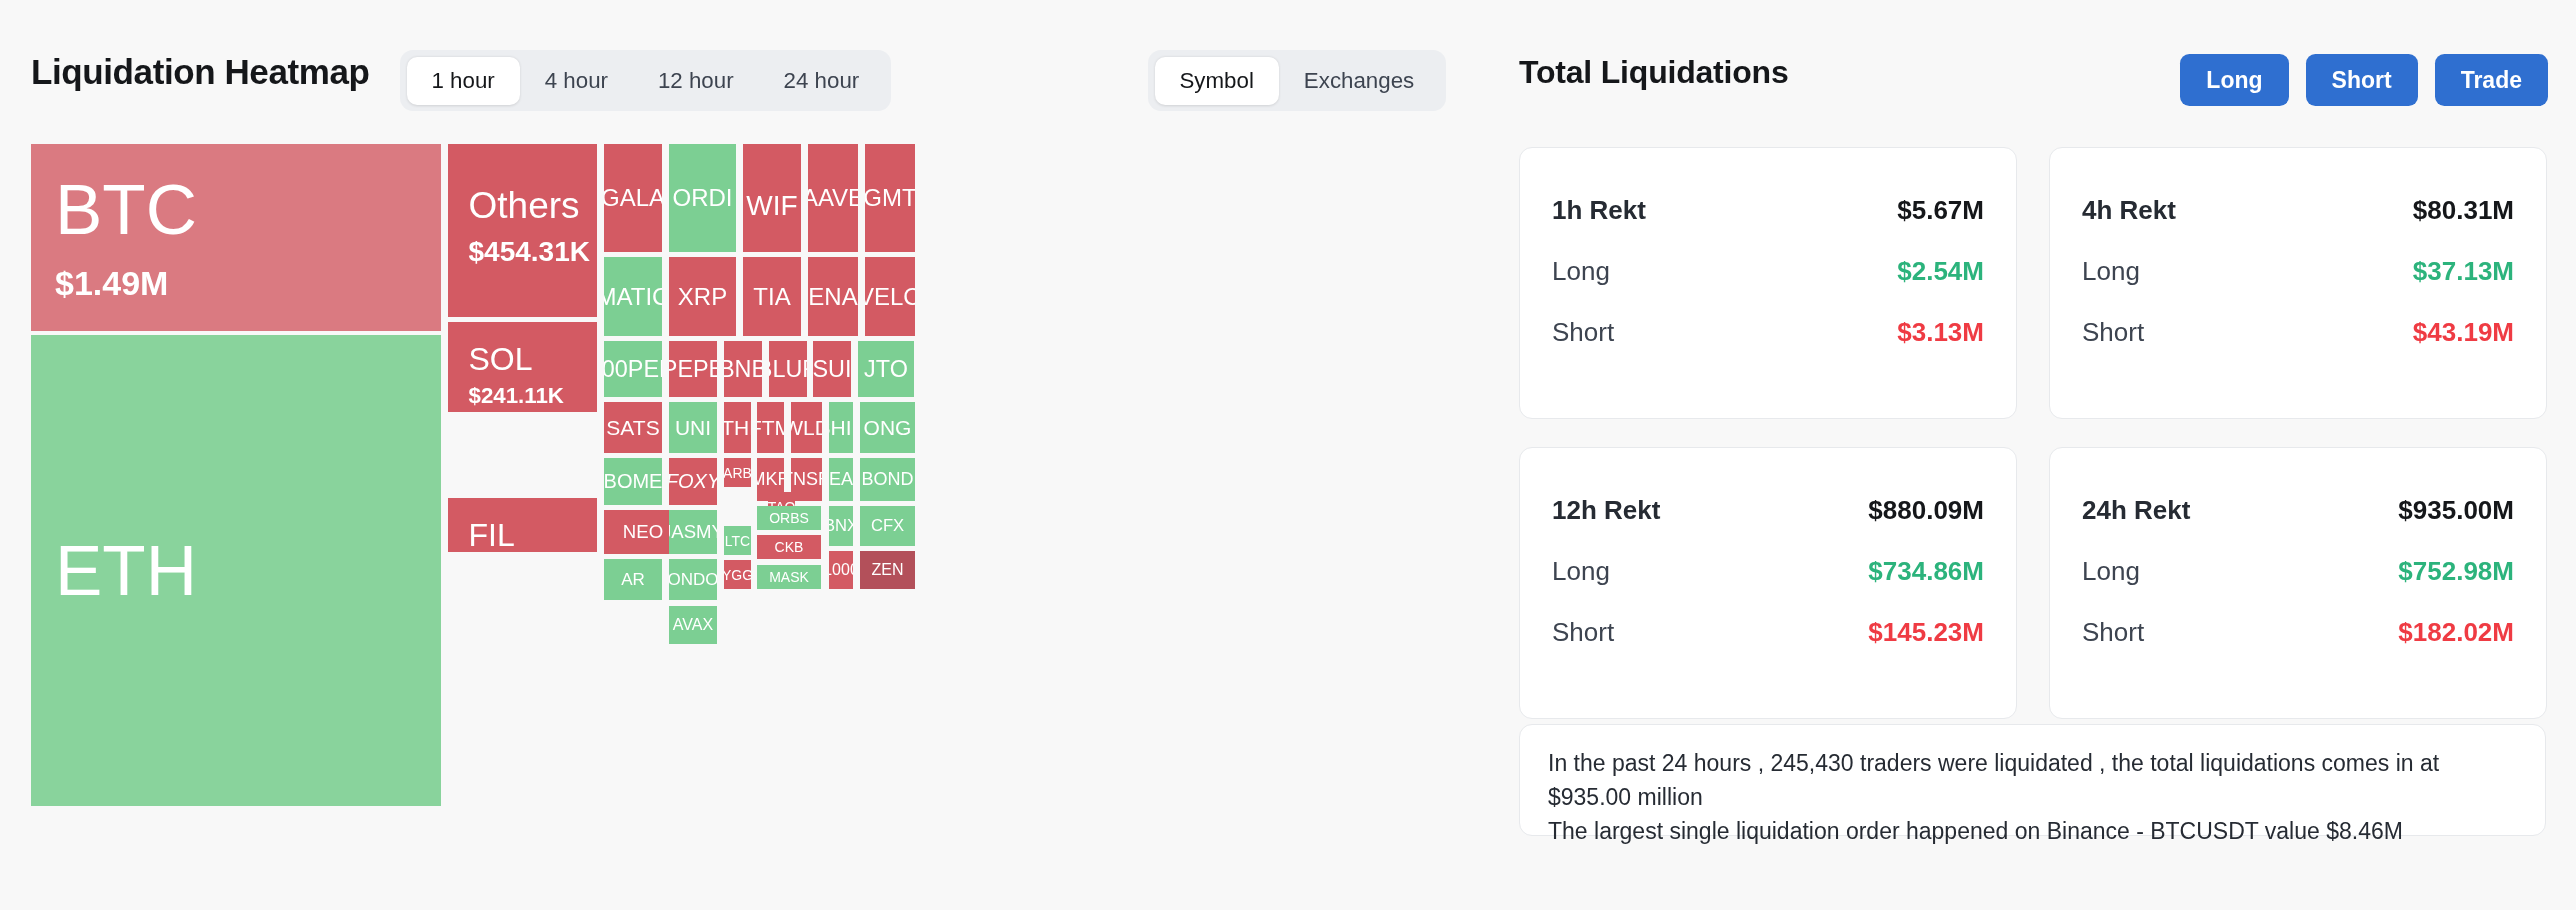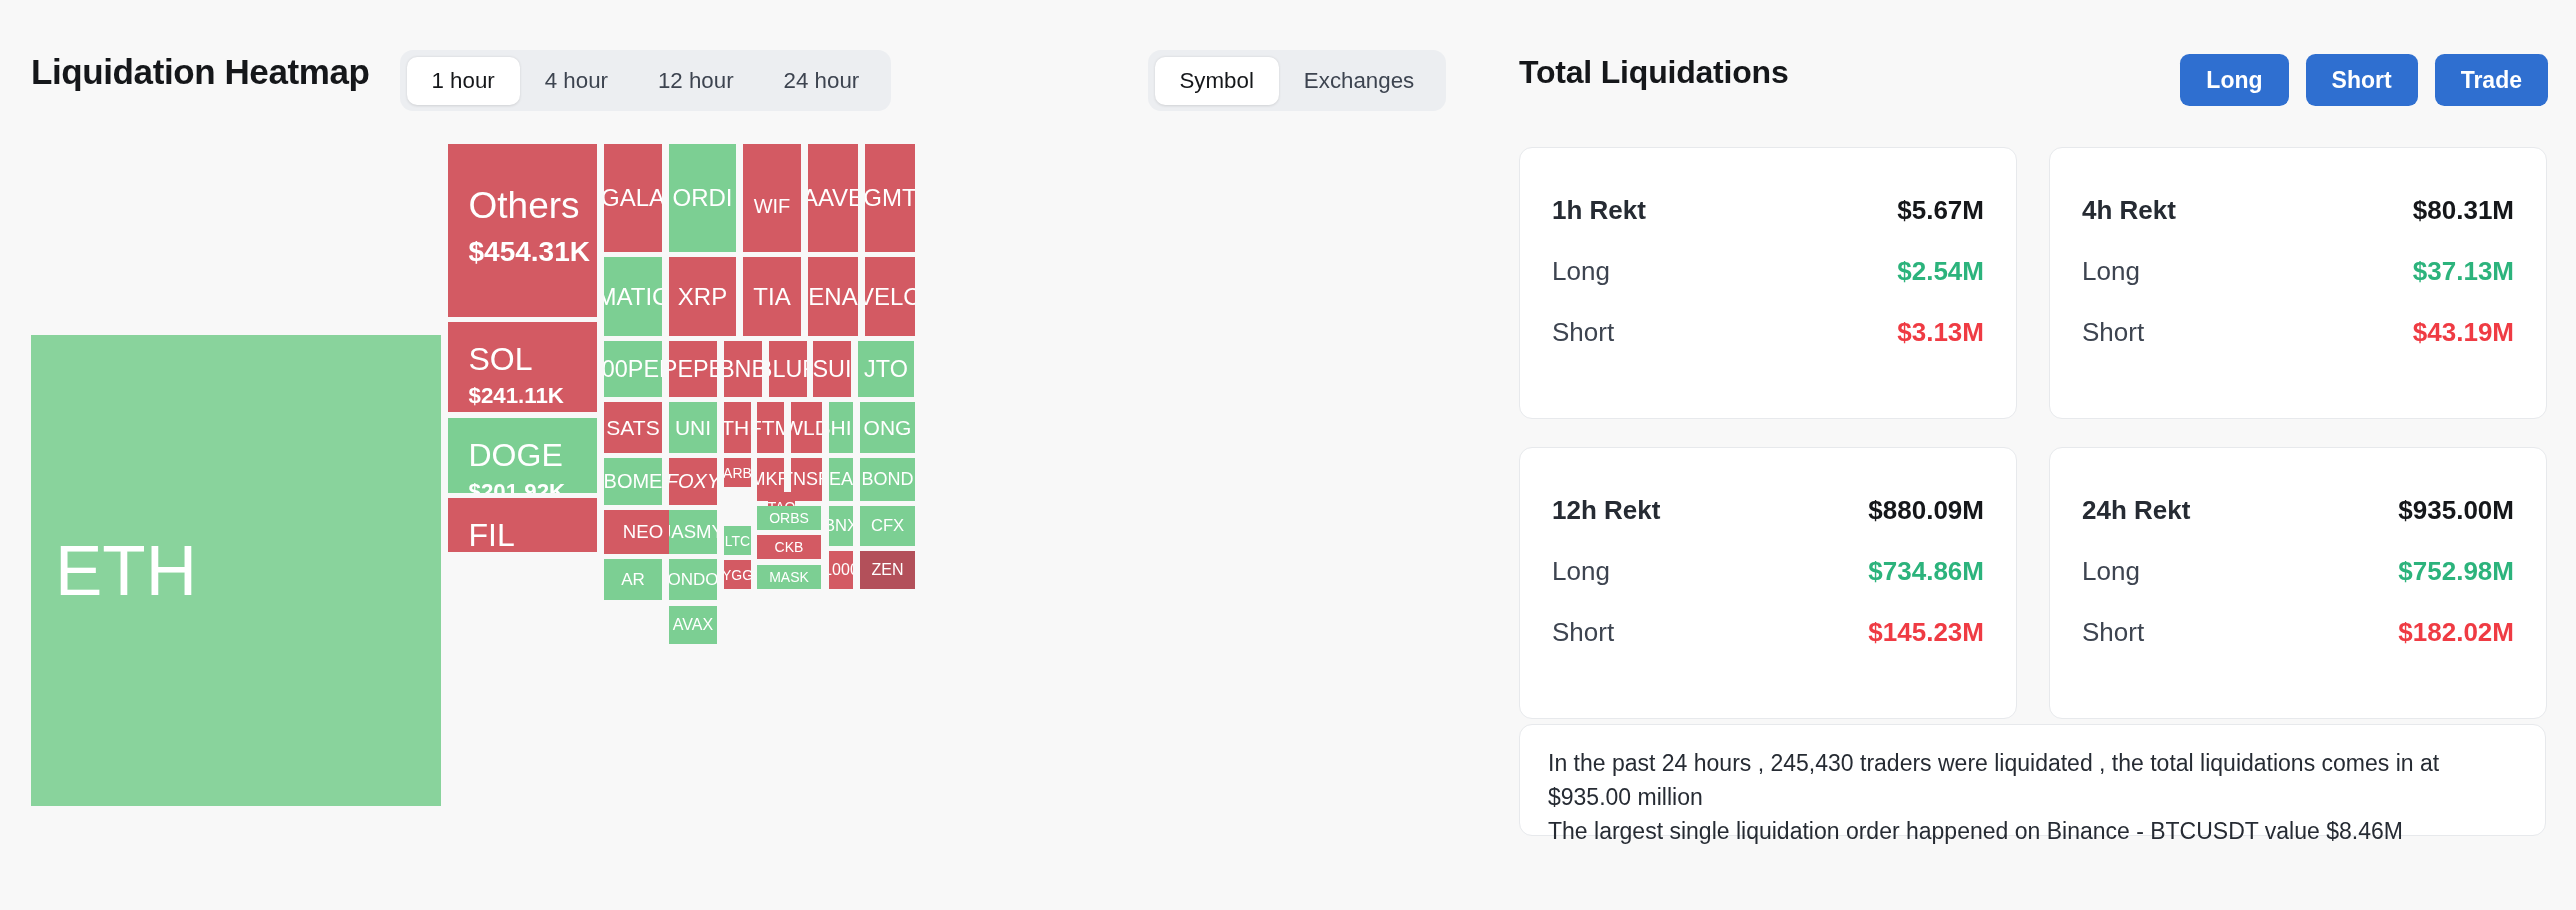--- a/index.html
+++ b/index.html
@@ -173,35 +173,35 @@
   <div class="total-liq-title">Total Liquidations</div>
 
   <div class="action-btns" id="action-btns">
       <button class="action-btn" style="background: rgb(47, 111, 208);">Long</button>
       <button class="action-btn" style="background: rgb(47, 111, 208);">Short</button>
       <button class="action-btn" style="background: rgb(47, 111, 208);">Trade</button>
     </div>
 </div>
 
 <div class="treemap" id="treemap">
+    <div class="tile big" style="left: 0px; top: 0px; width: 410px; height: 187px; background: rgb(218, 122, 129); display: flex; flex-direction: column; justify-content: center; padding-left: 24px;">
+      <div class="sym" style="font-size: 71px; line-height: 74px;">BTC</div>
+      <div class="val" style="font-size: 34px; margin-top: 17px;">$1.49M</div>
+    </div>
     <div class="tile big" style="left: 0px; top: 191px; width: 410px; height: 471px; background: rgb(137, 211, 156); display: flex; flex-direction: column; justify-content: center; padding-left: 24px;">
       <div class="sym" style="font-size: 71px; line-height: 74px;">ETH</div>
     </div>
     <div class="tile big" style="left: 417px; top: 0px; width: 149px; height: 173px; background: rgb(211, 90, 99); display: flex; flex-direction: column; justify-content: flex-start; padding-left: 20.5px; padding-top: 42px;">
       <div class="sym" style="font-size: 37px; line-height: 39px;">Others</div>
       <div class="val" style="font-size: 28px; margin-top: 11.2px;">$454.31K</div>
     </div>
     <div class="tile big" style="left: 417px; top: 178px; width: 149px; height: 90px; background: rgb(211, 90, 99); display: flex; flex-direction: column; justify-content: flex-start; padding-left: 20.5px; padding-top: 20.5px;">
       <div class="sym" style="font-size: 32px; line-height: 33px;">SOL</div>
       <div class="val" style="font-size: 22.3px; margin-top: 7.4px;">$241.11K</div>
     </div>
-    <div class="tile big" style="left: 417px; top: 274px; width: 149px; height: 75px; background: rgb(124, 207, 147); display: flex; flex-direction: column; justify-content: flex-start; padding-left: 20.5px; padding-top: 20.5px;">
-      <div class="sym" style="font-size: 32px; line-height: 33px;">DOGE</div>
-      <div class="val" style="font-size: 22.3px; margin-top: 7.4px;">$201.92K</div>
-    </div>
     <div class="tile big" style="left: 417px; top: 354px; width: 149px; height: 54px; background: rgb(211, 90, 99); display: flex; flex-direction: column; justify-content: flex-start; padding-left: 20.5px; padding-top: 20.5px;">
       <div class="sym" style="font-size: 32px; line-height: 33px;">FIL</div>
     </div>
     <div class="tile small" style="left: 573px; top: 0px; width: 58px; height: 108px; background: rgb(211, 90, 99);">
       <span class="sym" style="font-size: 24px;">GALA</span>
     </div>
     <div class="tile small" style="left: 573px; top: 113px; width: 58px; height: 79px; background: rgb(124, 207, 147);">
       <span class="sym" style="font-size: 24px;">MATIC</span>
     </div>
     <div class="tile small" style="left: 573px; top: 197px; width: 58px; height: 56px; background: rgb(124, 207, 147);">
@@ -237,21 +237,21 @@
     <div class="tile small" style="left: 638px; top: 366px; width: 48px; height: 44px; background: rgb(124, 207, 147);">
       <span class="sym" style="font-size: 18.6px;">JASMY</span>
     </div>
     <div class="tile small" style="left: 638px; top: 415px; width: 48px; height: 41px; background: rgb(124, 207, 147);">
       <span class="sym" style="font-size: 17px;">ONDO</span>
     </div>
     <div class="tile small" style="left: 638px; top: 462px; width: 48px; height: 38px; background: rgb(124, 207, 147);">
       <span class="sym" style="font-size: 16px;">AVAX</span>
     </div>
     <div class="tile small" style="left: 712px; top: 0px; width: 58px; height: 108px; background: rgb(211, 90, 99);">
-      <span class="sym" style="font-size: 20px; margin-top: 16px;">WIF</span>
+      <span class="sym" style="font-size: 28px; margin-top: 16px;">WIF</span>
     </div>
     <div class="tile small" style="left: 712px; top: 113px; width: 58px; height: 79px; background: rgb(211, 90, 99);">
       <span class="sym" style="font-size: 24px;">TIA</span>
     </div>
     <div class="tile small" style="left: 693px; top: 197px; width: 38px; height: 56px; background: rgb(211, 90, 99);">
       <span class="sym" style="font-size: 23.4px;">BNB</span>
     </div>
     <div class="tile small" style="left: 693px; top: 258px; width: 27px; height: 51px; background: rgb(211, 90, 99);">
       <span class="sym" style="font-size: 21px;">ETHFI</span>
     </div>

